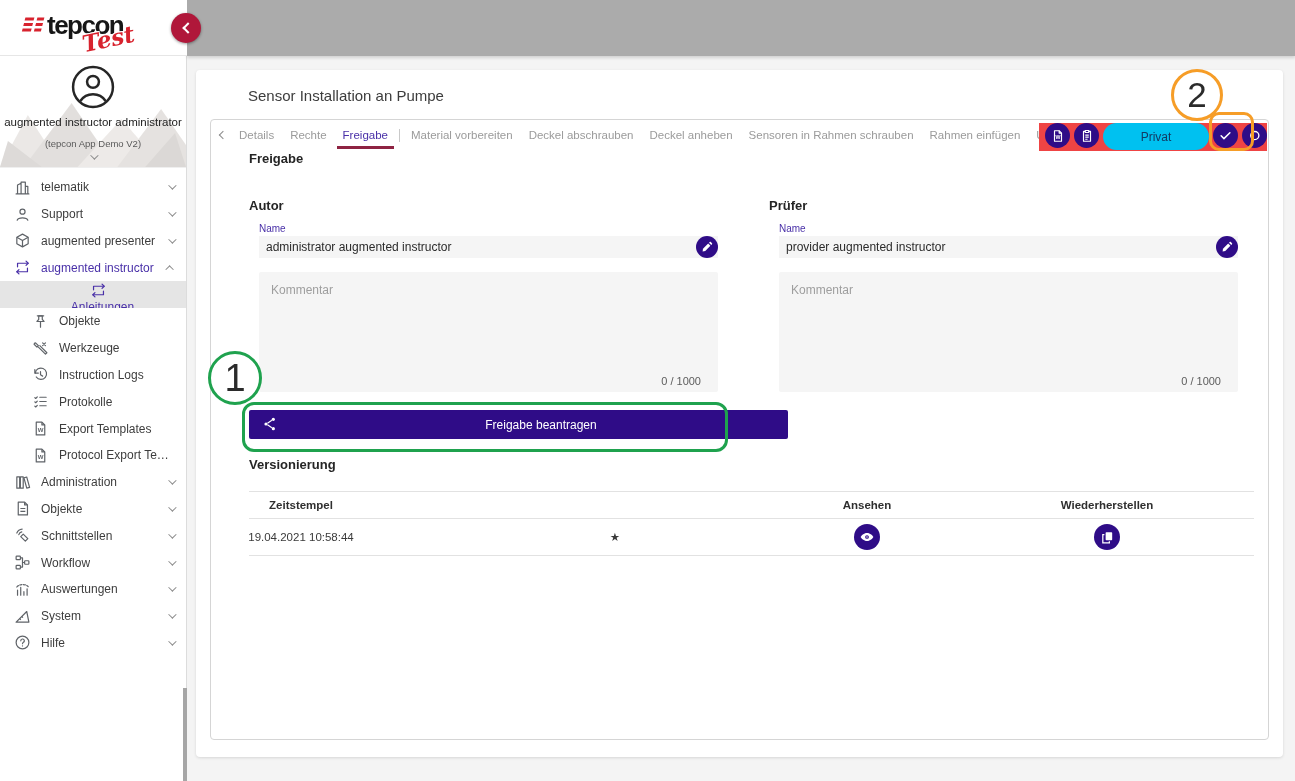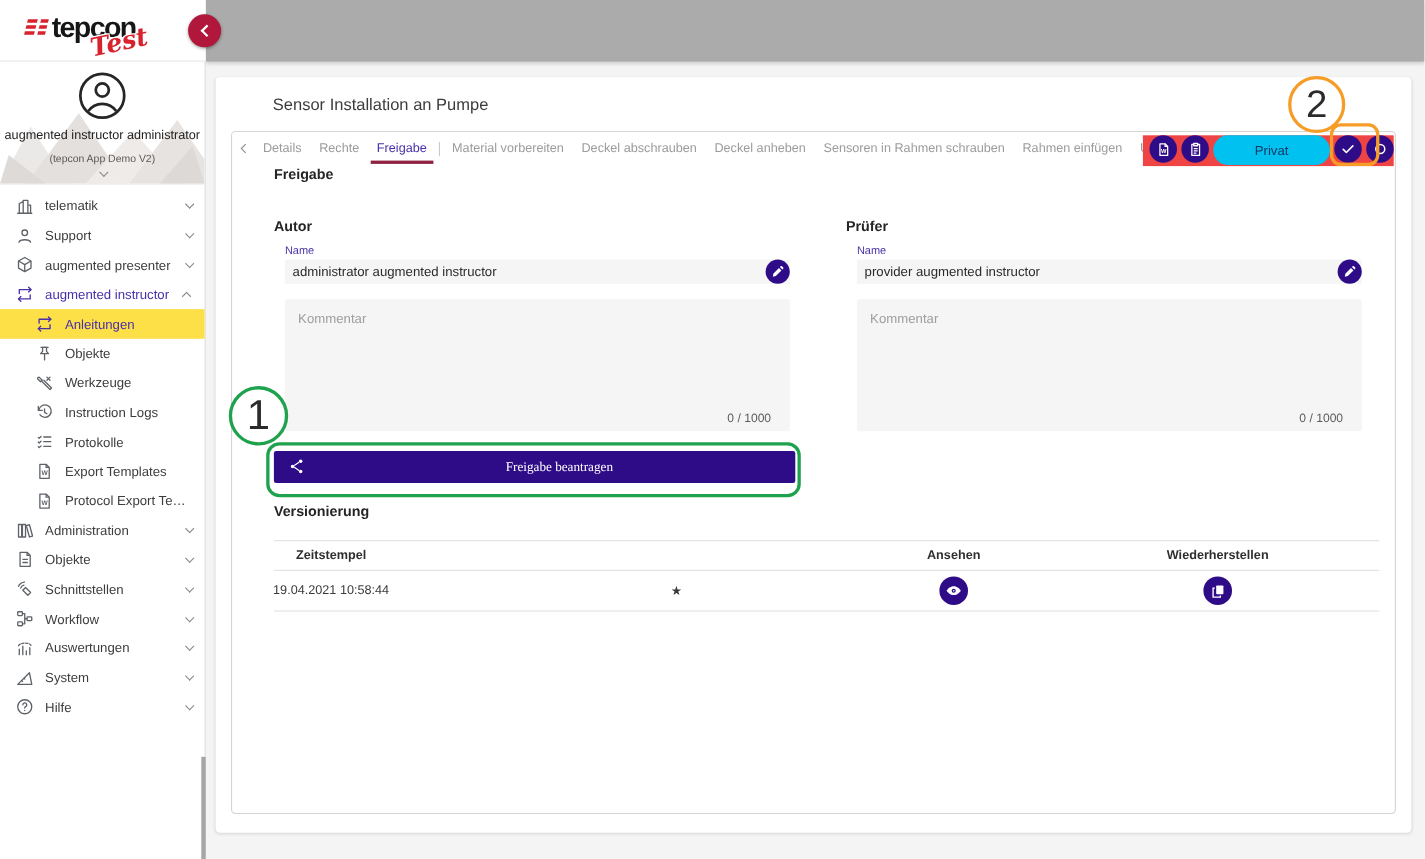--- a/index.html
+++ b/index.html
@@ -41,21 +41,21 @@
   .profile-chev { margin-top:5px; display:flex; justify-content:center; }
   .nav { margin-top:6px; }
   .nav-item { display:flex; align-items:center; height:26.8px; padding:0 12px 0 13px;
               font-size:12px; color:#3d3d3d; cursor:pointer; white-space:nowrap; }
   .nav-item .ico { width:19px; height:19px; margin-right:9px; color:#5f6368; flex:0 0 auto;
                    display:flex; align-items:center; justify-content:center; }
   .nav-item .lbl { overflow:hidden; text-overflow:ellipsis; }
   .nav-item .chev { margin-left:auto; }
   .nav-item.l2 { padding-left:31px; }
   .nav-item.purple, .nav-item.purple .ico { color:#4930a8; }
-  .nav-item.active { background:#fde047; }
+  .nav-item.active { background:#e5e5e5;flex-direction:column; }
   .chev { width:6px; height:6px; border-right:1.5px solid #8a8a8a; border-bottom:1.5px solid #8a8a8a;
           display:inline-block; flex:0 0 auto; }
   .chev.down { transform:rotate(45deg) translateY(-2px); }
   .chev.up { transform:rotate(-135deg) translateY(-2px); }
   .chev.left { transform:rotate(135deg); }
   .chev.right { transform:rotate(-45deg); }
   
   .card { position:absolute; left:196px; top:70px; width:1087px; height:687px; background:#fff;
           border-radius:4px; box-shadow:0 1px 3px rgba(0,0,0,.12); z-index:2; }
   .page-title { position:absolute; left:52px; top:17px; font-size:15px; color:#3c3c3c; }
@@ -90,24 +90,24 @@
                 color:#2b2b2b; padding:0 30px 0 7px; font-family:"Liberation Sans",sans-serif; outline:none; }
   .edit-btn { position:absolute; right:0; top:0; width:22px; height:22px; border-radius:50%;
               background:#2f0c87; display:flex; align-items:center; justify-content:center; cursor:pointer; }
   .comment-box { position:absolute; left:10px; right:0; top:74px; height:120px; background:#f5f5f5;
                  border-radius:2px; }
   .comment-box textarea { width:100%; height:100%; background:transparent; border:none; resize:none;
                           font-size:12px; color:#333; padding:11px 12px; outline:none;
                           font-family:"Liberation Sans",sans-serif; }
   .comment-box textarea::placeholder { color:#9e9e9e; }
   .counter { position:absolute; right:17px; bottom:5px; font-size:11px; color:#5c5c5c; }
-  .request-btn { position:absolute; left:38px; top:290px; width:474px; height:29px; background:#2f0c87;
+  .request-btn { position:absolute; left:38px; top:290px; width:539px; height:29px; background:#2f0c87;
                  border:none; border-radius:2px; color:#fff; font-size:12px; cursor:pointer;
                  display:flex; align-items:center; justify-content:center;
-                 font-family:Liberation Serif, serif;padding-left:45px; }
+                 font-family:Liberation Sans, sans-serif;padding-left:45px; }
   .request-btn .share { position:absolute; left:13px; top:6px; }
   
   .vtable { position:absolute; left:38px; top:371px; width:1005px; }
   .vhead { position:relative; height:28px; border-top:1px solid #e2e2e2; border-bottom:1px solid #e2e2e2; }
   .vrow { position:relative; height:37px; border-bottom:1px solid #e2e2e2; }
   .vcell { position:absolute; top:50%; transform:translate(-50%,-50%); white-space:nowrap; }
   .vhead .vcell { font-size:11.5px; font-weight:bold; color:#2f2f2f; }
   .vrow .vcell { font-size:11.5px; color:#3a3a3a; }
   .c1 { left:52px; } .c2 { left:366px; } .c3 { left:618px; } .c4 { left:858px; }
   .star { font-size:15px; color:#1a1a1a; cursor:pointer; }

